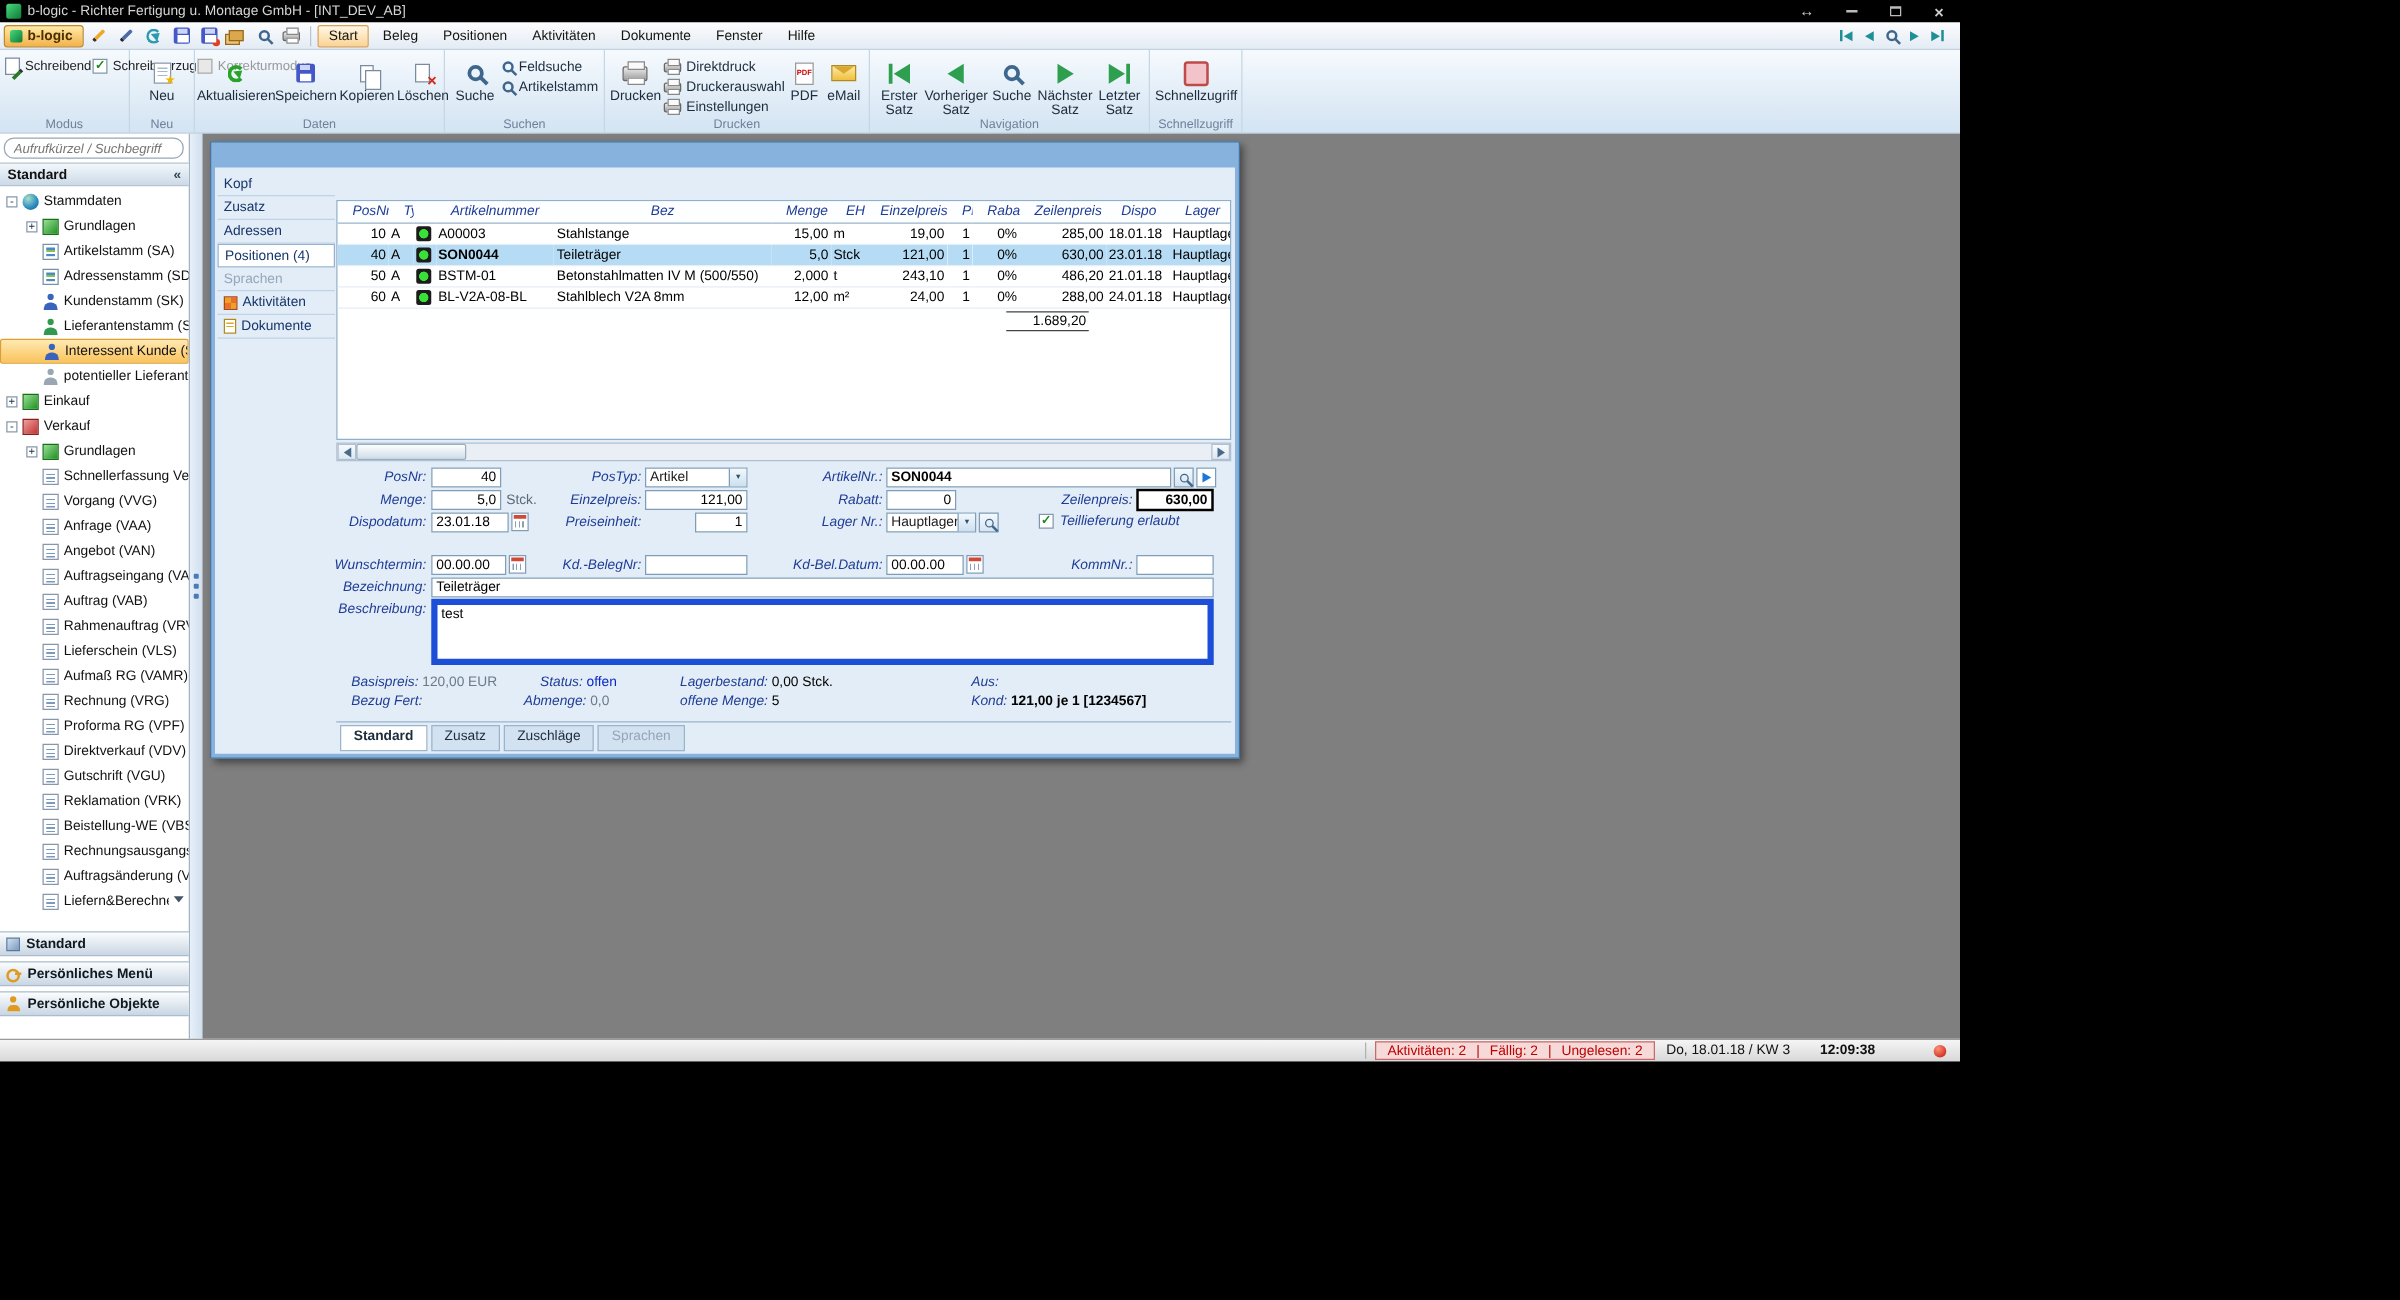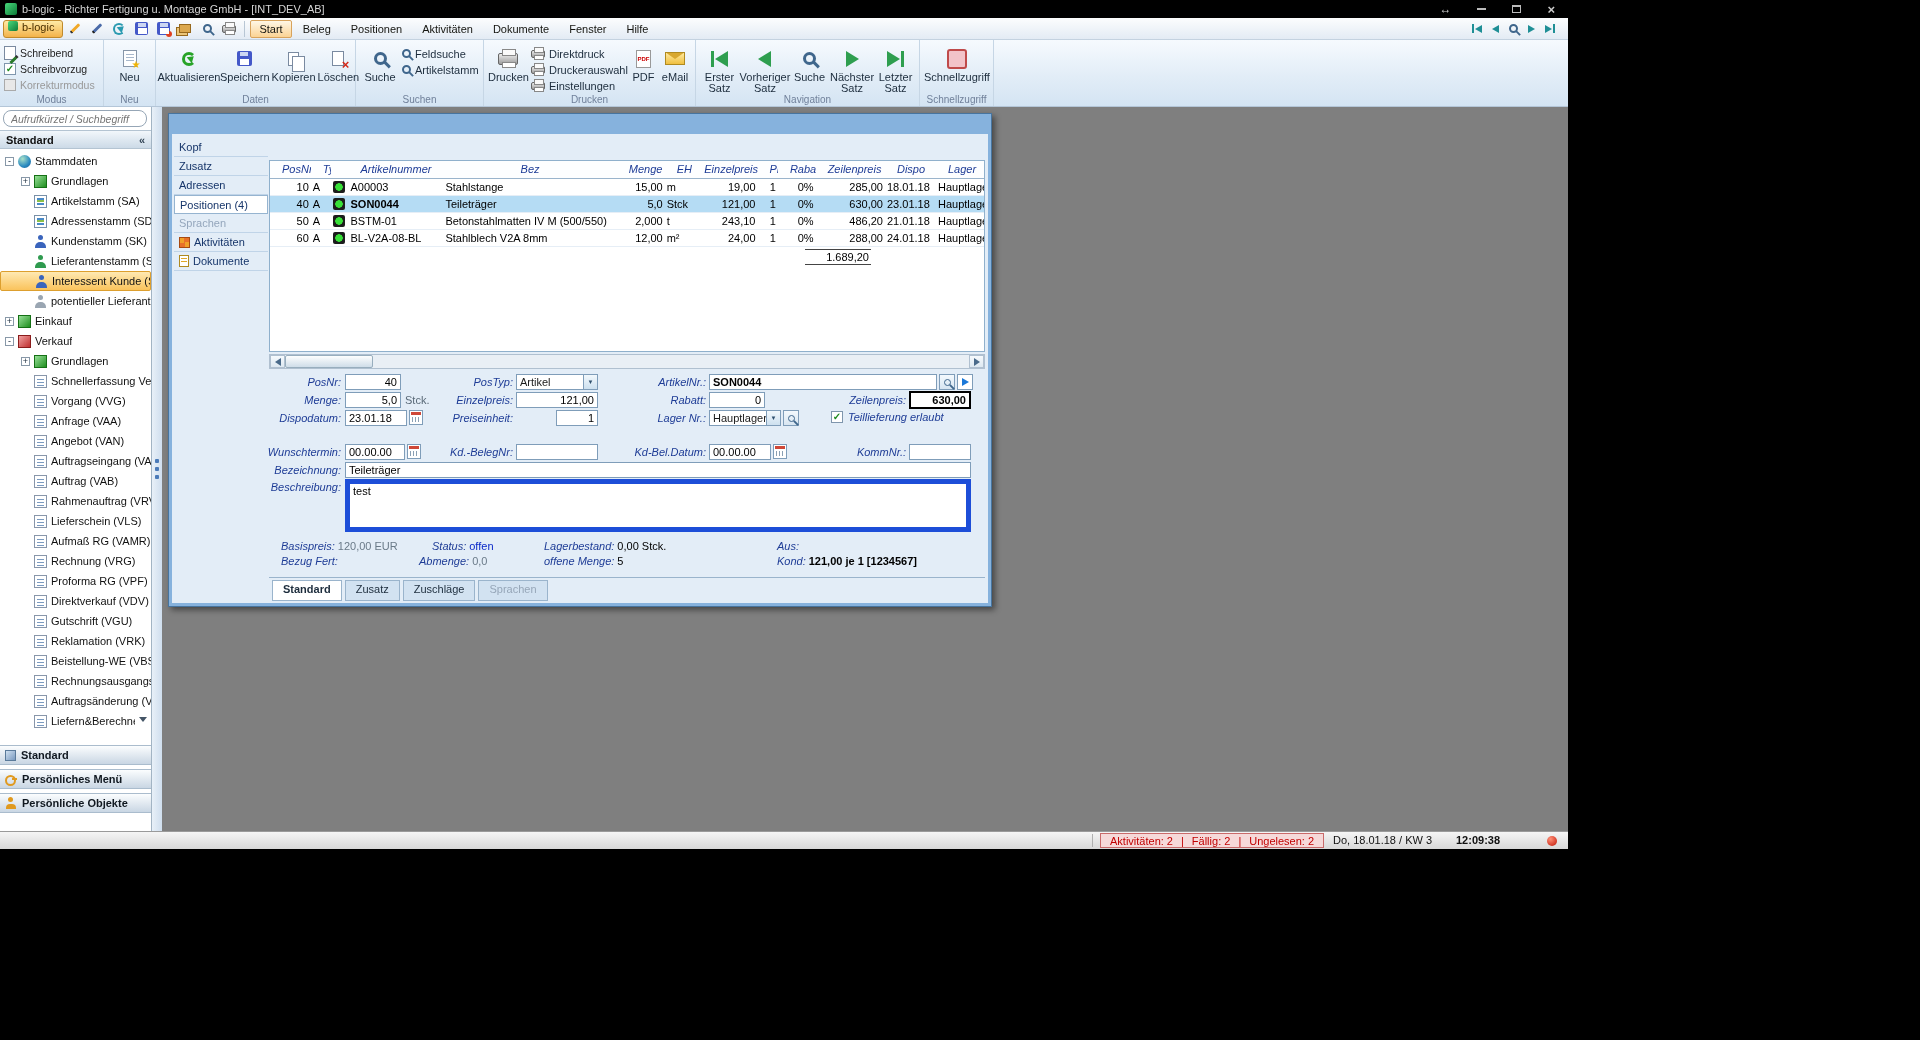--- a/index.html
+++ b/index.html
@@ -11,21 +11,21 @@
 .app-logo{width:12px;height:12px;border-radius:2px;background:linear-gradient(135deg,#49d97c,#0d7a38);flex:none}
 .tb-title{color:#d5d5d5;font-size:11px;white-space:nowrap}
 .tb-btns{margin-left:auto;display:flex;align-items:center;gap:26px;padding-right:8px;color:#bbb}
 .gl-min{display:inline-block;width:9px;height:2px;background:#bbb}
 .gl-max{display:inline-block;width:9px;height:8px;border:1px solid #bbb;border-top:2px solid #bbb}
 .gl-close{font-size:13px;color:#ccc;font-weight:bold}
 .gl-resize{font-size:12px;color:#ccc}
 
 
 .menubar{position:absolute;left:0;top:18px;width:100%;height:22px;background:linear-gradient(#fcfdfe,#e3ebf4);border-bottom:1px solid #c4d2e0;display:flex;align-items:center;gap:2px;padding:0 3px}
-.blogic-btn{height:18px;display:flex;gap:4px;padding:0 8px 0 4px;background:linear-gradient(#ffeaa6,#f3b24a);border:1px solid #c08a2c;border-radius:3px;font-weight:normal;color:#4a3000;font-size:11px}
+.blogic-btn{height:18px;display:flex;align-items:center;gap:4px;padding:0 8px 0 4px;background:linear-gradient(#ffeaa6,#f3b24a);border:1px solid #c08a2c;border-radius:3px;font-weight:bold;color:#4a3000;font-size:11px}
 .blogic-btn .app-logo{width:10px;height:10px}
 .mbi{width:20px;height:19px;display:flex;align-items:center;justify-content:center;border-radius:2px}
 .mb-sep{width:1px;height:16px;background:#b8c6d4;margin:0 3px}
 .menu-item{padding:3px 9px;color:#14140f;white-space:nowrap}
 .menu-item.selected{background:linear-gradient(#fff7e6,#fbd394);border:1px solid #d8a35c;border-radius:2px;padding:2px 8px}
 .mb-right{margin-left:auto;display:flex;align-items:center;gap:10px;padding-right:10px}
 
 
 .pencil{width:12px;height:3px;background:linear-gradient(90deg,#333 0 2px,#f0a828 2px);transform:rotate(-45deg);border-radius:1px}
 .pencil.blue{background:linear-gradient(90deg,#222 0 2px,#4a6aa8 2px)}
@@ -82,21 +82,21 @@
 .stri-r{width:0;height:0;border:4px solid transparent;border-left:6px solid #4a6a8a;border-right:none}
 .iconrow{display:flex;align-items:center;gap:1px}
 
 
 .ribbon{position:absolute;left:0;top:40px;width:100%;height:67px;background:linear-gradient(#f6fafe,#e2edf7 55%,#d4e4f3);border-bottom:1px solid #b4c6d8;display:flex}
 .rgroup{position:relative;height:100%;border-right:1px solid #c6d6e5;padding:3px 4px 13px;display:flex;align-items:flex-start;gap:2px}
 .rgroup-label{position:absolute;left:0;right:0;bottom:1px;text-align:center;font-size:10px;color:#70809a}
 .rbtn{display:flex;flex-direction:column;align-items:center;height:52px;padding-top:2px;border-radius:3px}
 .rbtn-icon{height:27px;display:flex;align-items:center;justify-content:center}
 .rbtn-label{font-size:11px;color:#1c2c3c;text-align:center;line-height:11px;white-space:pre-line}
-.modus-col{display:flex;flex-direction:column;gap:1px;padding-top:2px}
+.modus-col{display:flex;flex-direction:row;gap:1px;padding-top:2px}
 .modus-row{display:flex;align-items:center;gap:4px;height:15px;font-size:10.5px;color:#222}
 .modus-row.gray{color:#999}
 .smallcol{display:flex;flex-direction:column;gap:1px;padding-top:3px}
 .small-item{display:flex;align-items:center;gap:4px;height:15px;font-size:11px;color:#1c2c3c;white-space:nowrap}
 
 
 .workspace{position:absolute;left:0;top:107px;width:100%;bottom:18px}
 .sidebar{position:absolute;left:0;top:0;width:152px;height:100%;background:#fff;border-right:1px solid #a2b4c4}
 .sb-search{position:absolute;left:3px;top:3px;width:144px;height:17px;border:1px solid #96a6b6;border-radius:8px;background:#fff;display:flex;align-items:center;padding:0 7px}
 .sb-search input{border:none;outline:none;width:100%;font:italic 10.5px "Liberation Sans",sans-serif;color:#8c98a4;background:transparent}

